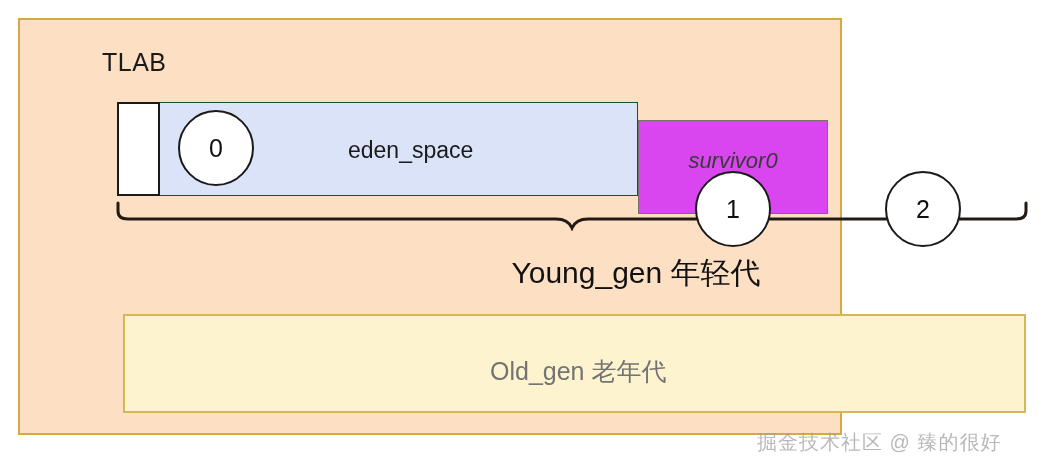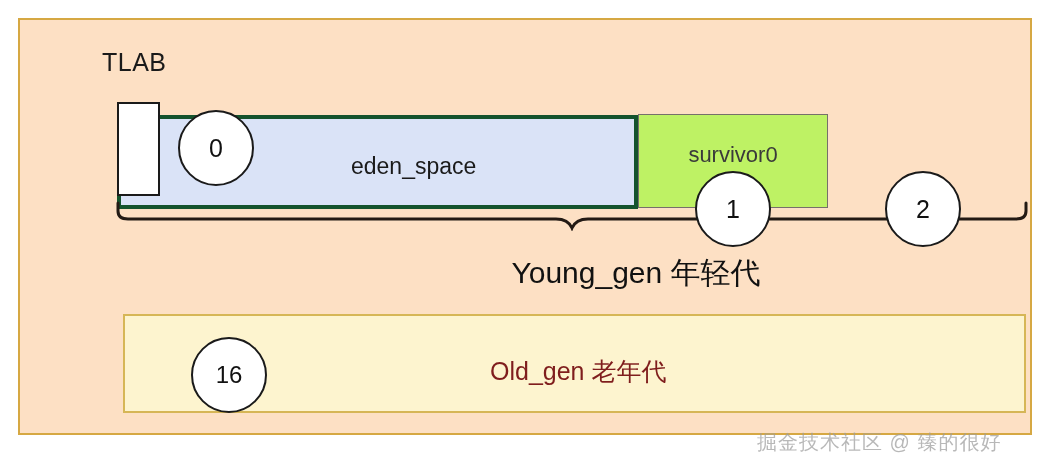--- a/index.html
+++ b/index.html
@@ -21,21 +21,21 @@
     width: 1039px;
     height: 467px;
     background: #ffffff;
   }
 
   
   .heap-frame {
     position: absolute;
     left: 18px;
     top: 18px;
-    width: 1014px;
+    width: 824px;
     height: 417px;
     background: #fde0c4;
     border: 2px solid #d6a843;
     box-sizing: border-box;
   }
 
   
   .tlab-label {
     position: absolute;
     left: 82px;
@@ -59,48 +59,49 @@
   .young-bar {
     position: absolute;
     left: 97px;
     top: 82px;
     width: 909px;
     height: 94px;
   }
   .eden {
     position: absolute;
     left: 0;
-    top: 13px;
+    top: 0;
     width: 521px;
     height: 94px;
     background: #dae3f7;
-    border: 4px solid #14532d;
+    border: 1px solid #14532d;
     box-sizing: border-box;
   }
   .tlab-box {
     position: absolute;
     left: 0px;
     top: 0px;
     width: 43px;
     height: 94px;
     background: #ffffff;
     border: 2px solid #1a1a1a;
     box-sizing: border-box;
     z-index: 3;
   }
   .survivor {
     position: absolute;
-    top: 12px;
-    height: 94px;
-    background: #bef264;
+    top: 18px;
+    height: 94px;
+    background: #d946ef;
     border: 1px solid #76706a;
     box-sizing: border-box;
     display: flex;
     align-items: center;
     justify-content: center;
+    font-style: italic;
   }
   .survivor0 { left: 521px; width: 190px; }
   .survivor1 { left: 711px; width: 198px; }
   .survivor .s-text {
     font-size: 22px;
     color: #3a3a3a;
     position: relative;
     top: -6px;
   }
   .eden-text {
@@ -160,21 +161,21 @@
     height: 99px;
     background: #fdf4cf;
     border: 2px solid #d6b656;
     box-sizing: border-box;
   }
   .old-gen-label {
     position: absolute;
     left: 470px;
     top: 335px;
     font-size: 25px;
-    color: #7f1d1d;
+    color: #737373;
     white-space: nowrap;
   }
 
   
   .watermark {
     position: absolute;
     left: 737px;
     top: 409px;
     font-size: 20px;
     color: #9e9e9e;
@@ -203,21 +204,20 @@
 
       <div class="survivor survivor0">
         <span class="s-text">survivor0</span>
       </div>
 
     </div>
 
     <div class="circle circle-0">0</div>
     <div class="circle circle-1">1</div>
     <div class="circle circle-2">2</div>
-    <div class="circle circle-16">16</div>
 
     <svg class="brace" viewBox="0 0 912 30" preserveAspectRatio="none">
       <path d="M 2,2 L 2,10 Q 2,18 12,18 L 440,18 Q 452,18 456,27 Q 460,18 472,18 L 900,18 Q 910,18 910,10 L 910,2" fill="none" stroke="#231a14" stroke-width="3" stroke-linecap="round"></path>
     </svg>
 
     <div class="young-gen-label">Young_gen 年轻代</div>
 
     <div class="old-gen"></div>
     <div class="old-gen-label">Old_gen 老年代</div>
 

